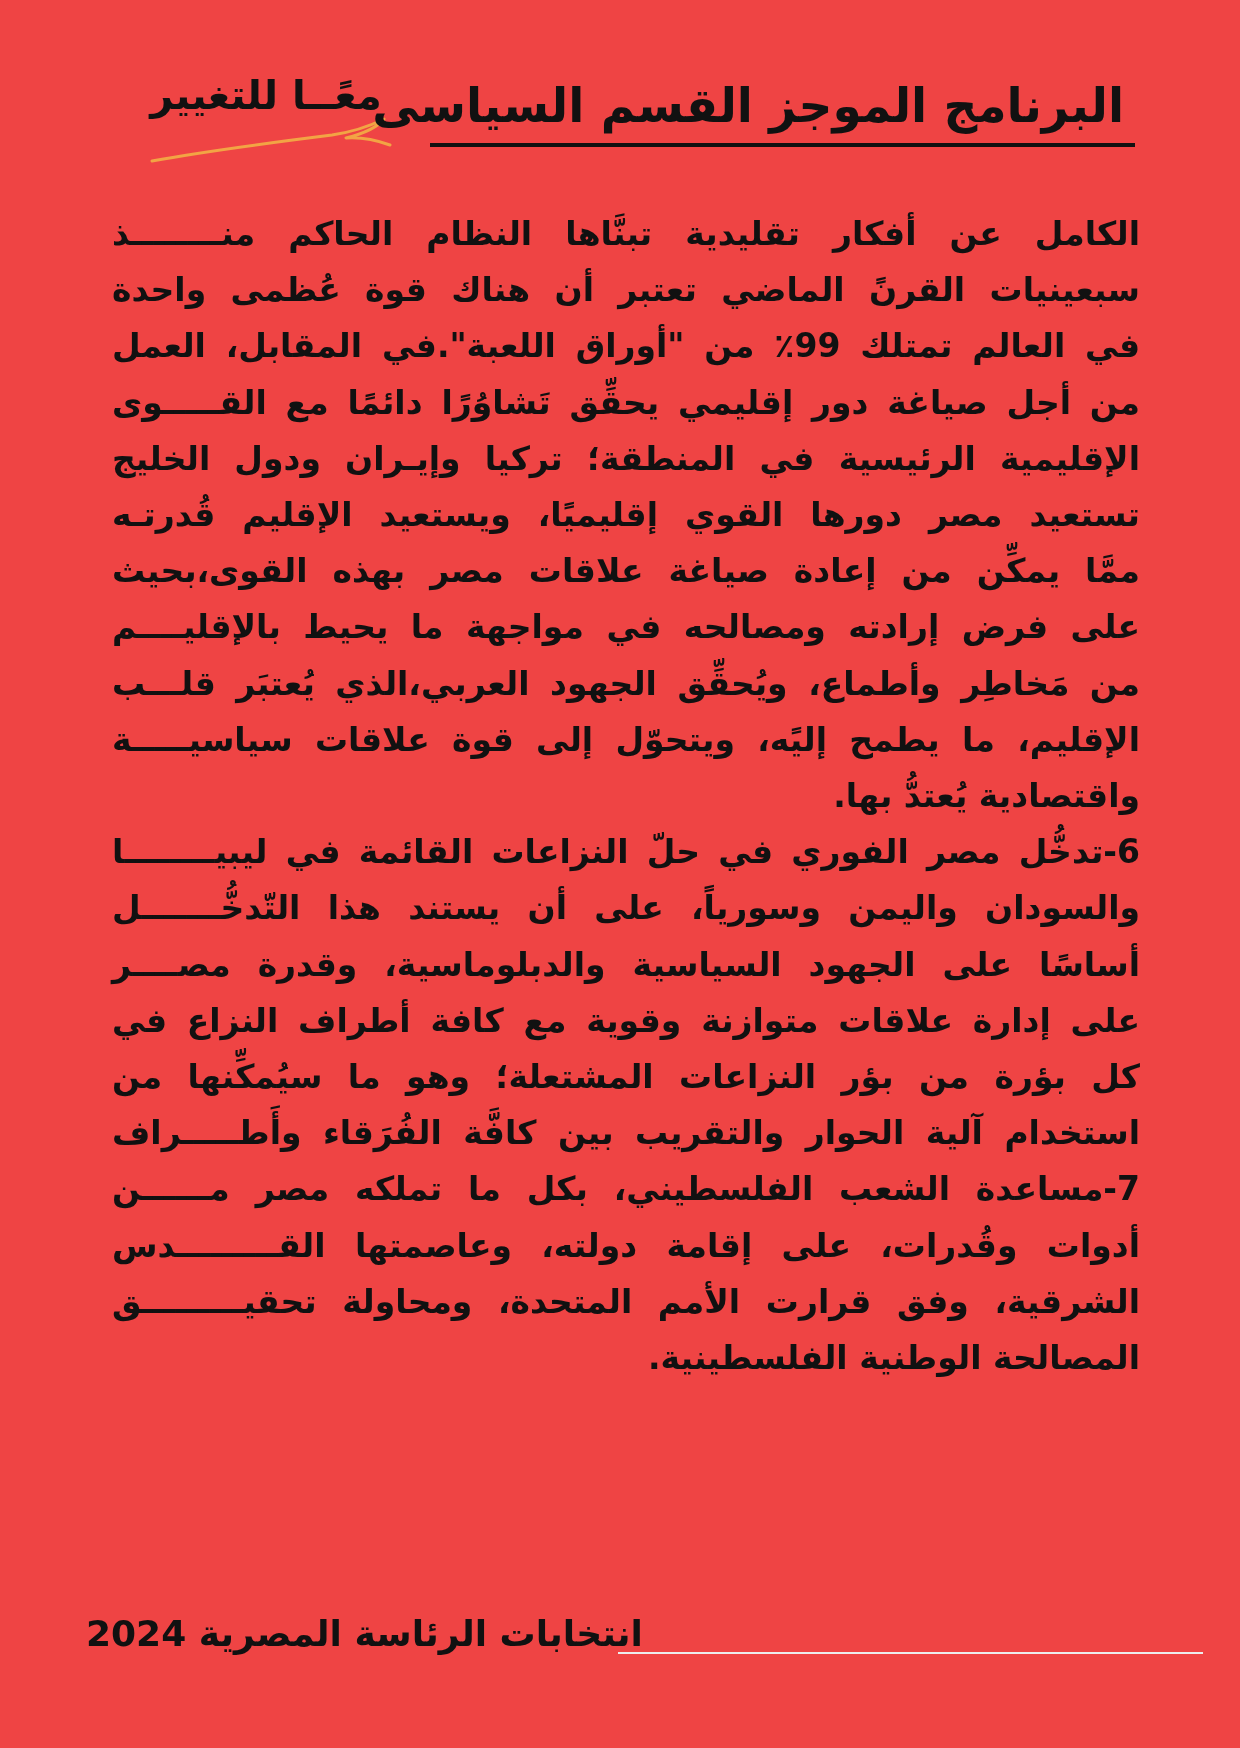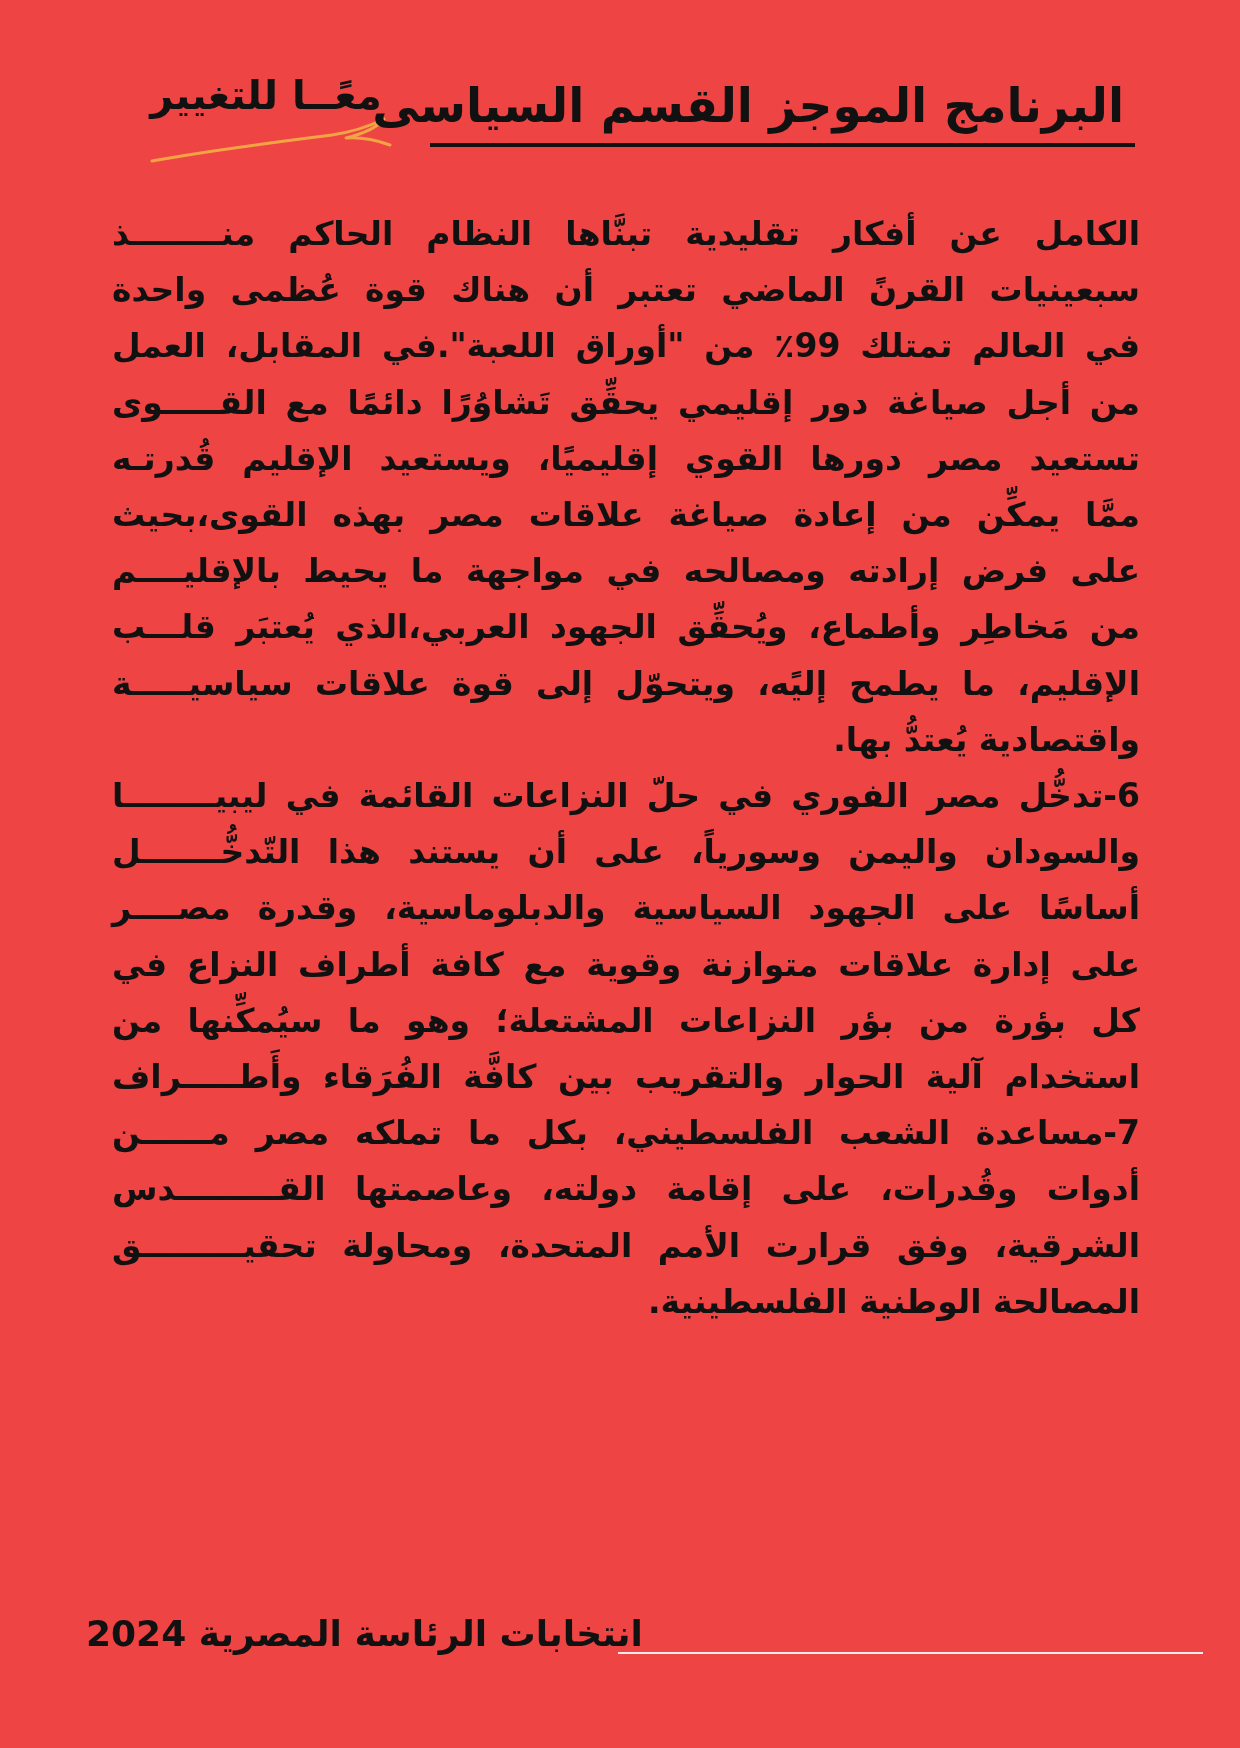--- a/index.html
+++ b/index.html
@@ -77,20 +77,21 @@
     <h1 class="page-title">البرنامج الموجز القسم السياسى</h1>
   </div>
   <div class="title-rule"></div>
 
   <main class="body-text">
       <div class="para">
         <div class="line">الكامل عن أفكار تقليدية تبنَّاها النظام الحاكم منــــــــذ</div>
         <div class="line">سبعينيات القرنً الماضي تعتبر أن هناك قوة عُظمى واحدة</div>
         <div class="line">في العالم تمتلك 99٪ من "أوراق اللعبة".في المقابل، العمل</div>
         <div class="line">من أجل صياغة دور إقليمي يحقِّق تَشاوُرًا دائمًا مع القـــــوى</div>
+        <div class="line">الإقليمية الرئيسية في المنطقة؛ تركيا وإيـران ودول الخليج</div>
         <div class="line">تستعيد مصر دورها القوي إقليميًا، ويستعيد الإقليم قُدرتـه</div>
         <div class="line">ممَّا يمكِّن من إعادة صياغة علاقات مصر بهذه القوى،بحيث</div>
         <div class="line">على فرض إرادته ومصالحه في مواجهة ما يحيط بالإقليــــم</div>
         <div class="line">من مَخاطِر وأطماع، ويُحقِّق الجهود العربي،الذي يُعتبَر قلـــب</div>
         <div class="line">الإقليم، ما يطمح إليًه، ويتحوّل إلى قوة علاقات سياسيـــــة</div>
         <div class="line line-last">واقتصادية يُعتدُّ بها.</div>
       </div>
       <div class="para">
         <div class="line">6-تدخُّل مصر الفوري في حلّ النزاعات القائمة في ليبيــــــــا</div>
         <div class="line">والسودان واليمن وسورياً، على أن يستند هذا التّدخُّـــــــل</div>

